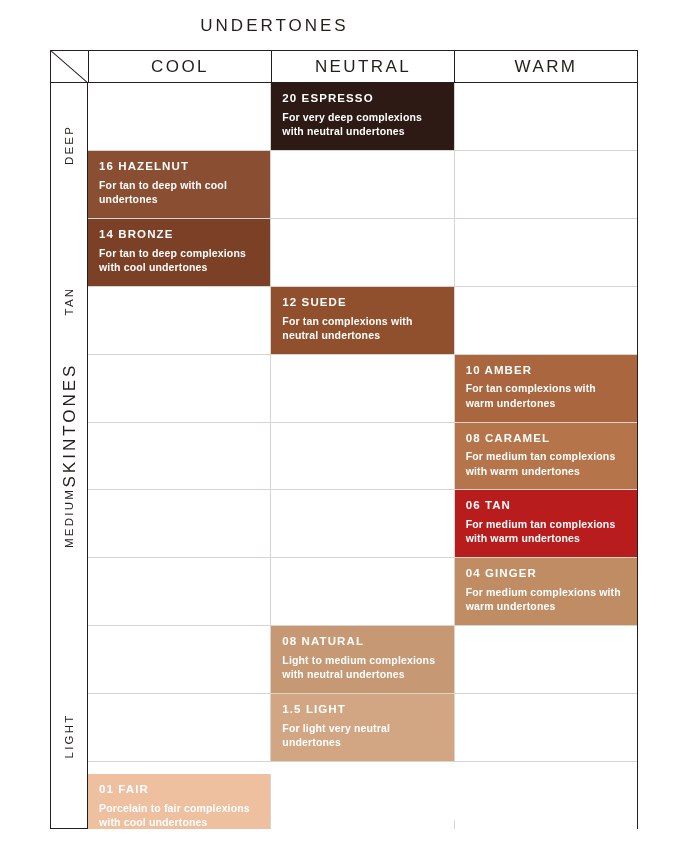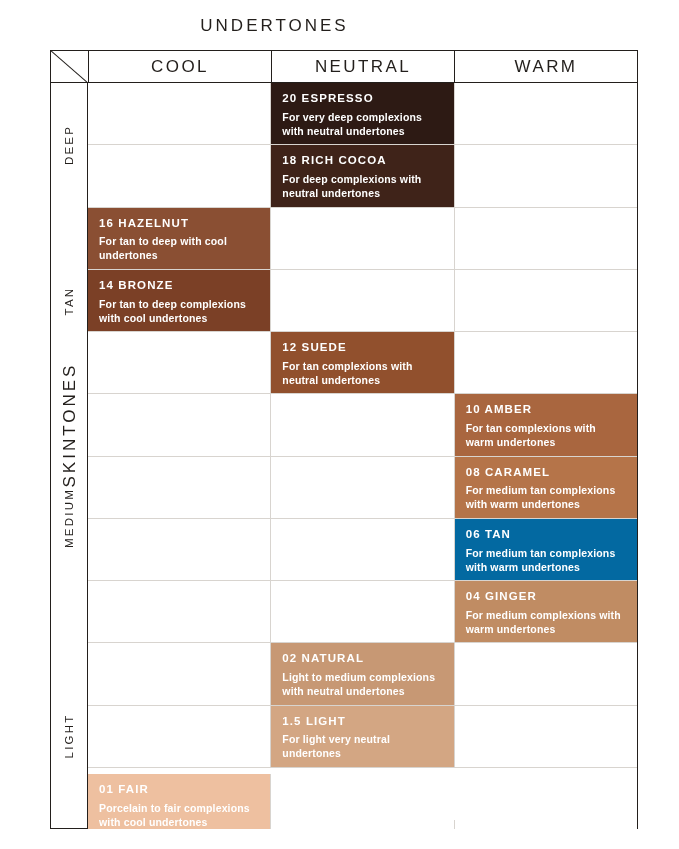--- a/index.html
+++ b/index.html
@@ -198,28 +198,20 @@
       <div class="cells" id="cells">
           <div class="row">
             <div class="cell empty"></div>
             <div class="cell" style="background: rgb(45, 26, 20); color: rgb(255, 255, 255);">
               <div class="shade-name">20 ESPRESSO</div>
               <div class="shade-desc">For very deep complexions with neutral undertones</div>
             </div>
             <div class="cell empty"></div>
           </div>
           <div class="row">
-            <div class="cell empty"></div>
-            <div class="cell" style="background: rgb(63, 35, 25); color: rgb(255, 255, 255);">
-              <div class="shade-name">18 RICH COCOA</div>
-              <div class="shade-desc">For deep complexions with neutral undertones</div>
-            </div>
-            <div class="cell empty"></div>
-          </div>
-          <div class="row">
             <div class="cell" style="background: rgb(138, 79, 51); color: rgb(255, 255, 255);">
               <div class="shade-name">16 HAZELNUT</div>
               <div class="shade-desc">For tan to deep with cool undertones</div>
             </div>
             <div class="cell empty"></div>
             <div class="cell empty"></div>
           </div>
           <div class="row">
             <div class="cell" style="background: rgb(123, 64, 38); color: rgb(255, 255, 255);">
               <div class="shade-name">14 BRONZE</div>
@@ -248,37 +240,37 @@
             <div class="cell empty"></div>
             <div class="cell empty"></div>
             <div class="cell" style="background: rgb(181, 116, 73); color: rgb(255, 255, 255);">
               <div class="shade-name">08 CARAMEL</div>
               <div class="shade-desc">For medium tan complexions with warm undertones</div>
             </div>
           </div>
           <div class="row">
             <div class="cell empty"></div>
             <div class="cell empty"></div>
-            <div class="cell" style="background: #0369a1; color: rgb(255, 255, 255);">
+            <div class="cell" style="background: #b91c1c; color: rgb(255, 255, 255);">
               <div class="shade-name">06 TAN</div>
               <div class="shade-desc">For medium tan complexions with warm undertones</div>
             </div>
           </div>
           <div class="row">
             <div class="cell empty"></div>
             <div class="cell empty"></div>
             <div class="cell" style="background: rgb(192, 140, 99); color: rgb(255, 255, 255);">
               <div class="shade-name">04 GINGER</div>
               <div class="shade-desc">For medium complexions with warm undertones</div>
             </div>
           </div>
           <div class="row">
             <div class="cell empty"></div>
             <div class="cell" style="background: rgb(199, 152, 116); color: rgb(255, 255, 255);">
-              <div class="shade-name">02 NATURAL</div>
+              <div class="shade-name">08 NATURAL</div>
               <div class="shade-desc">Light to medium complexions with neutral undertones</div>
             </div>
             <div class="cell empty"></div>
           </div>
           <div class="row">
             <div class="cell empty"></div>
             <div class="cell" style="background: rgb(211, 166, 131); color: rgb(255, 255, 255);">
               <div class="shade-name">1.5 LIGHT</div>
               <div class="shade-desc">For light very neutral undertones</div>
             </div>

